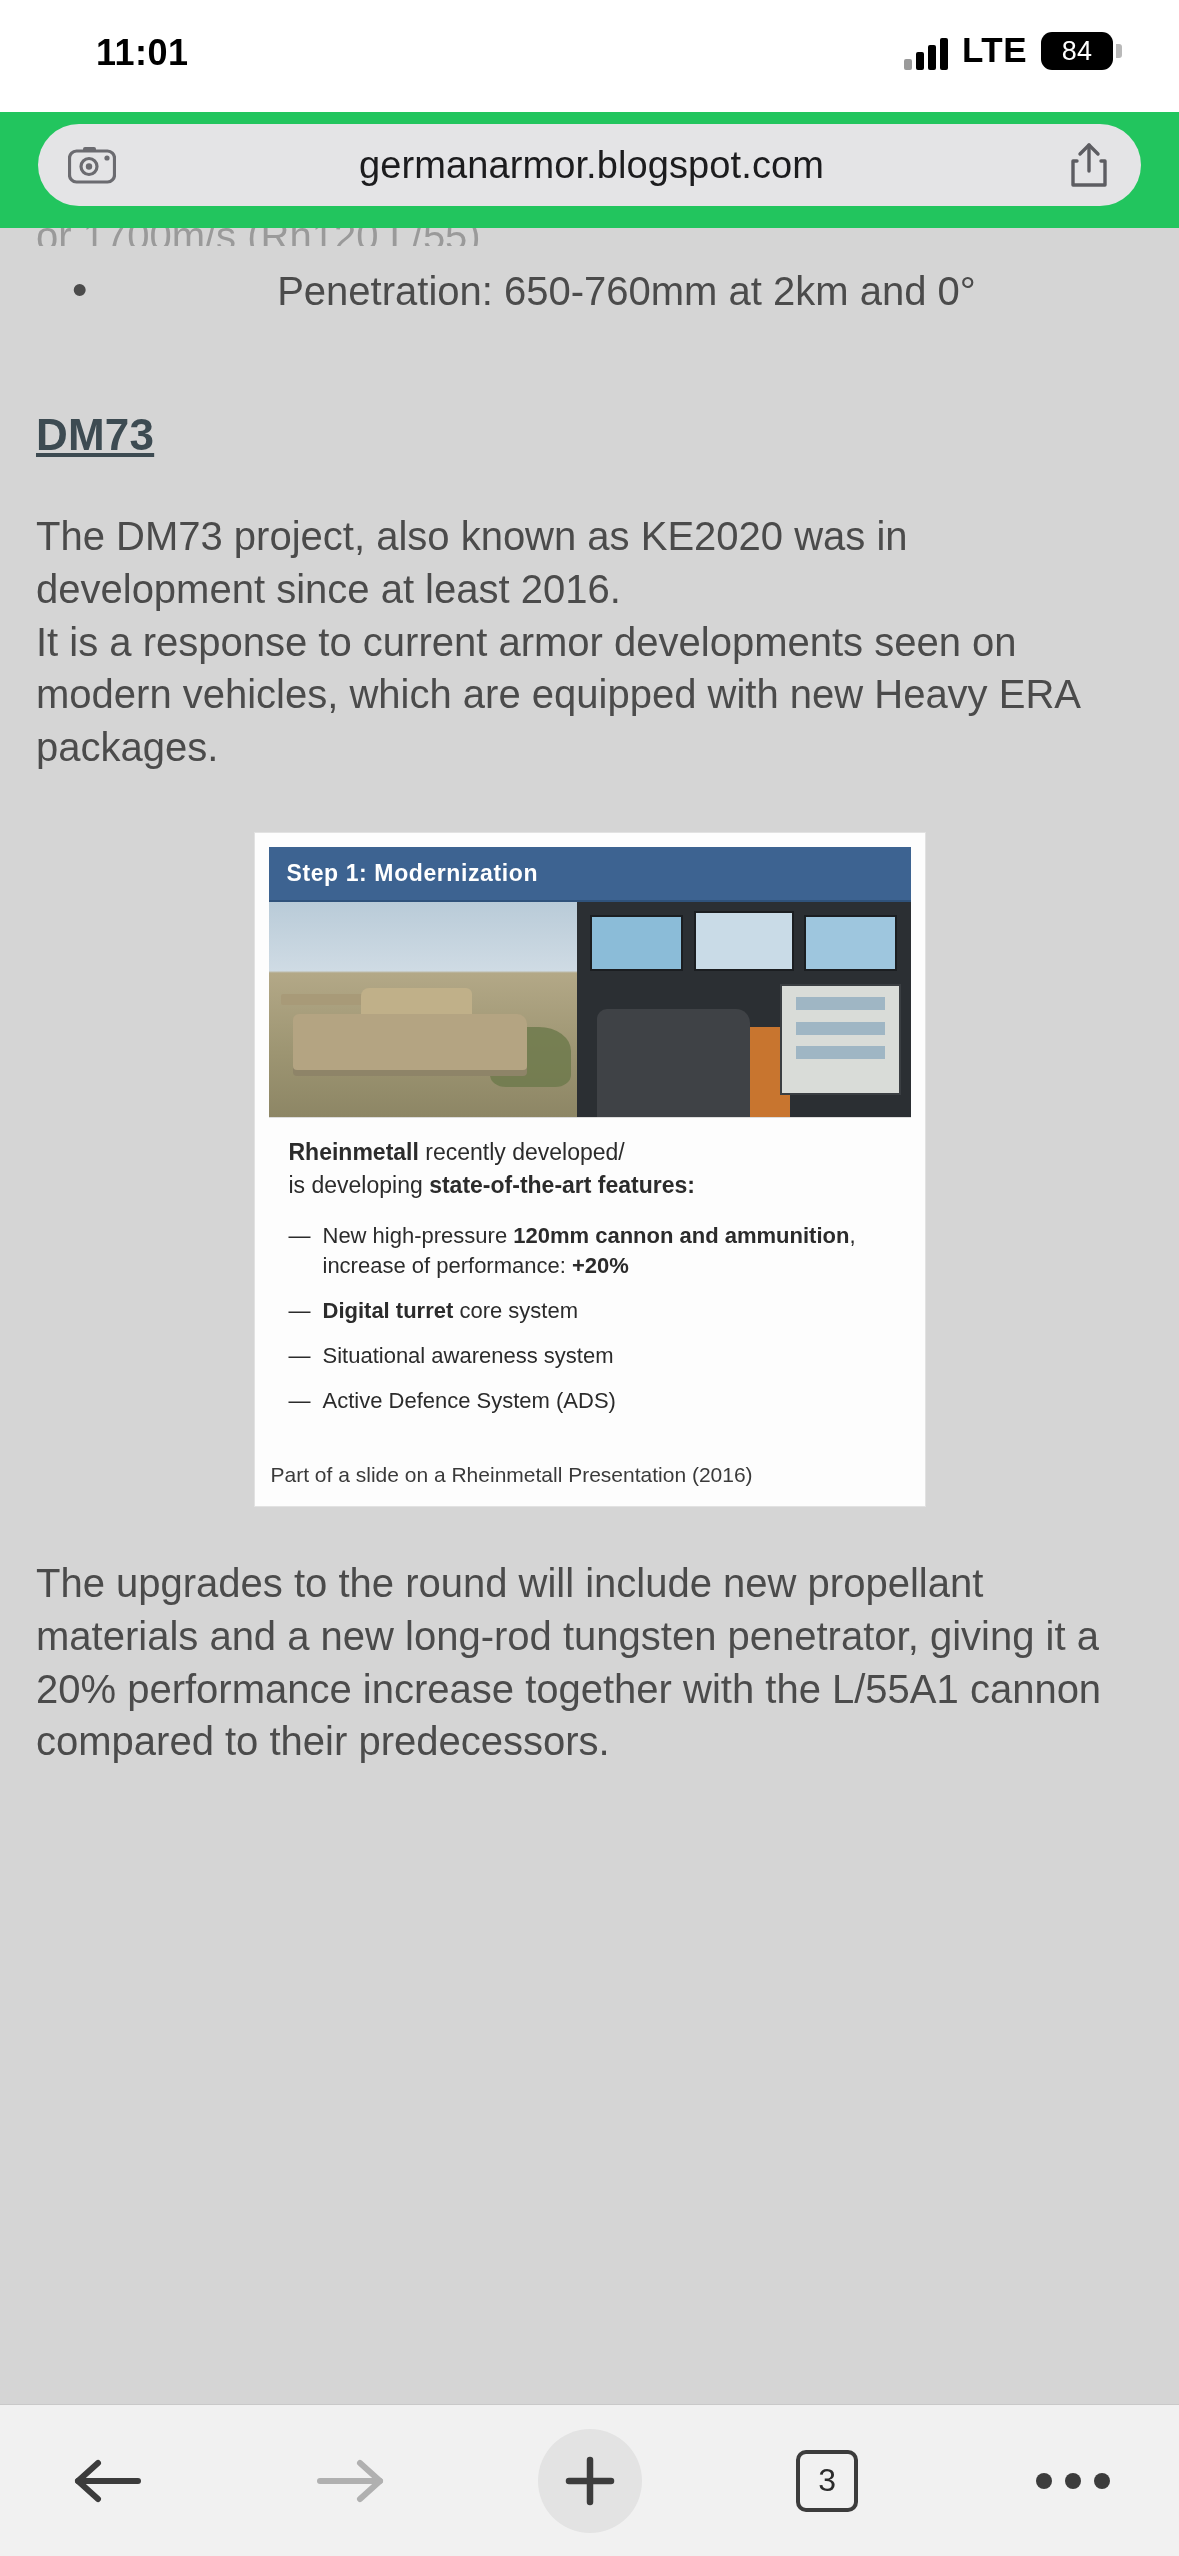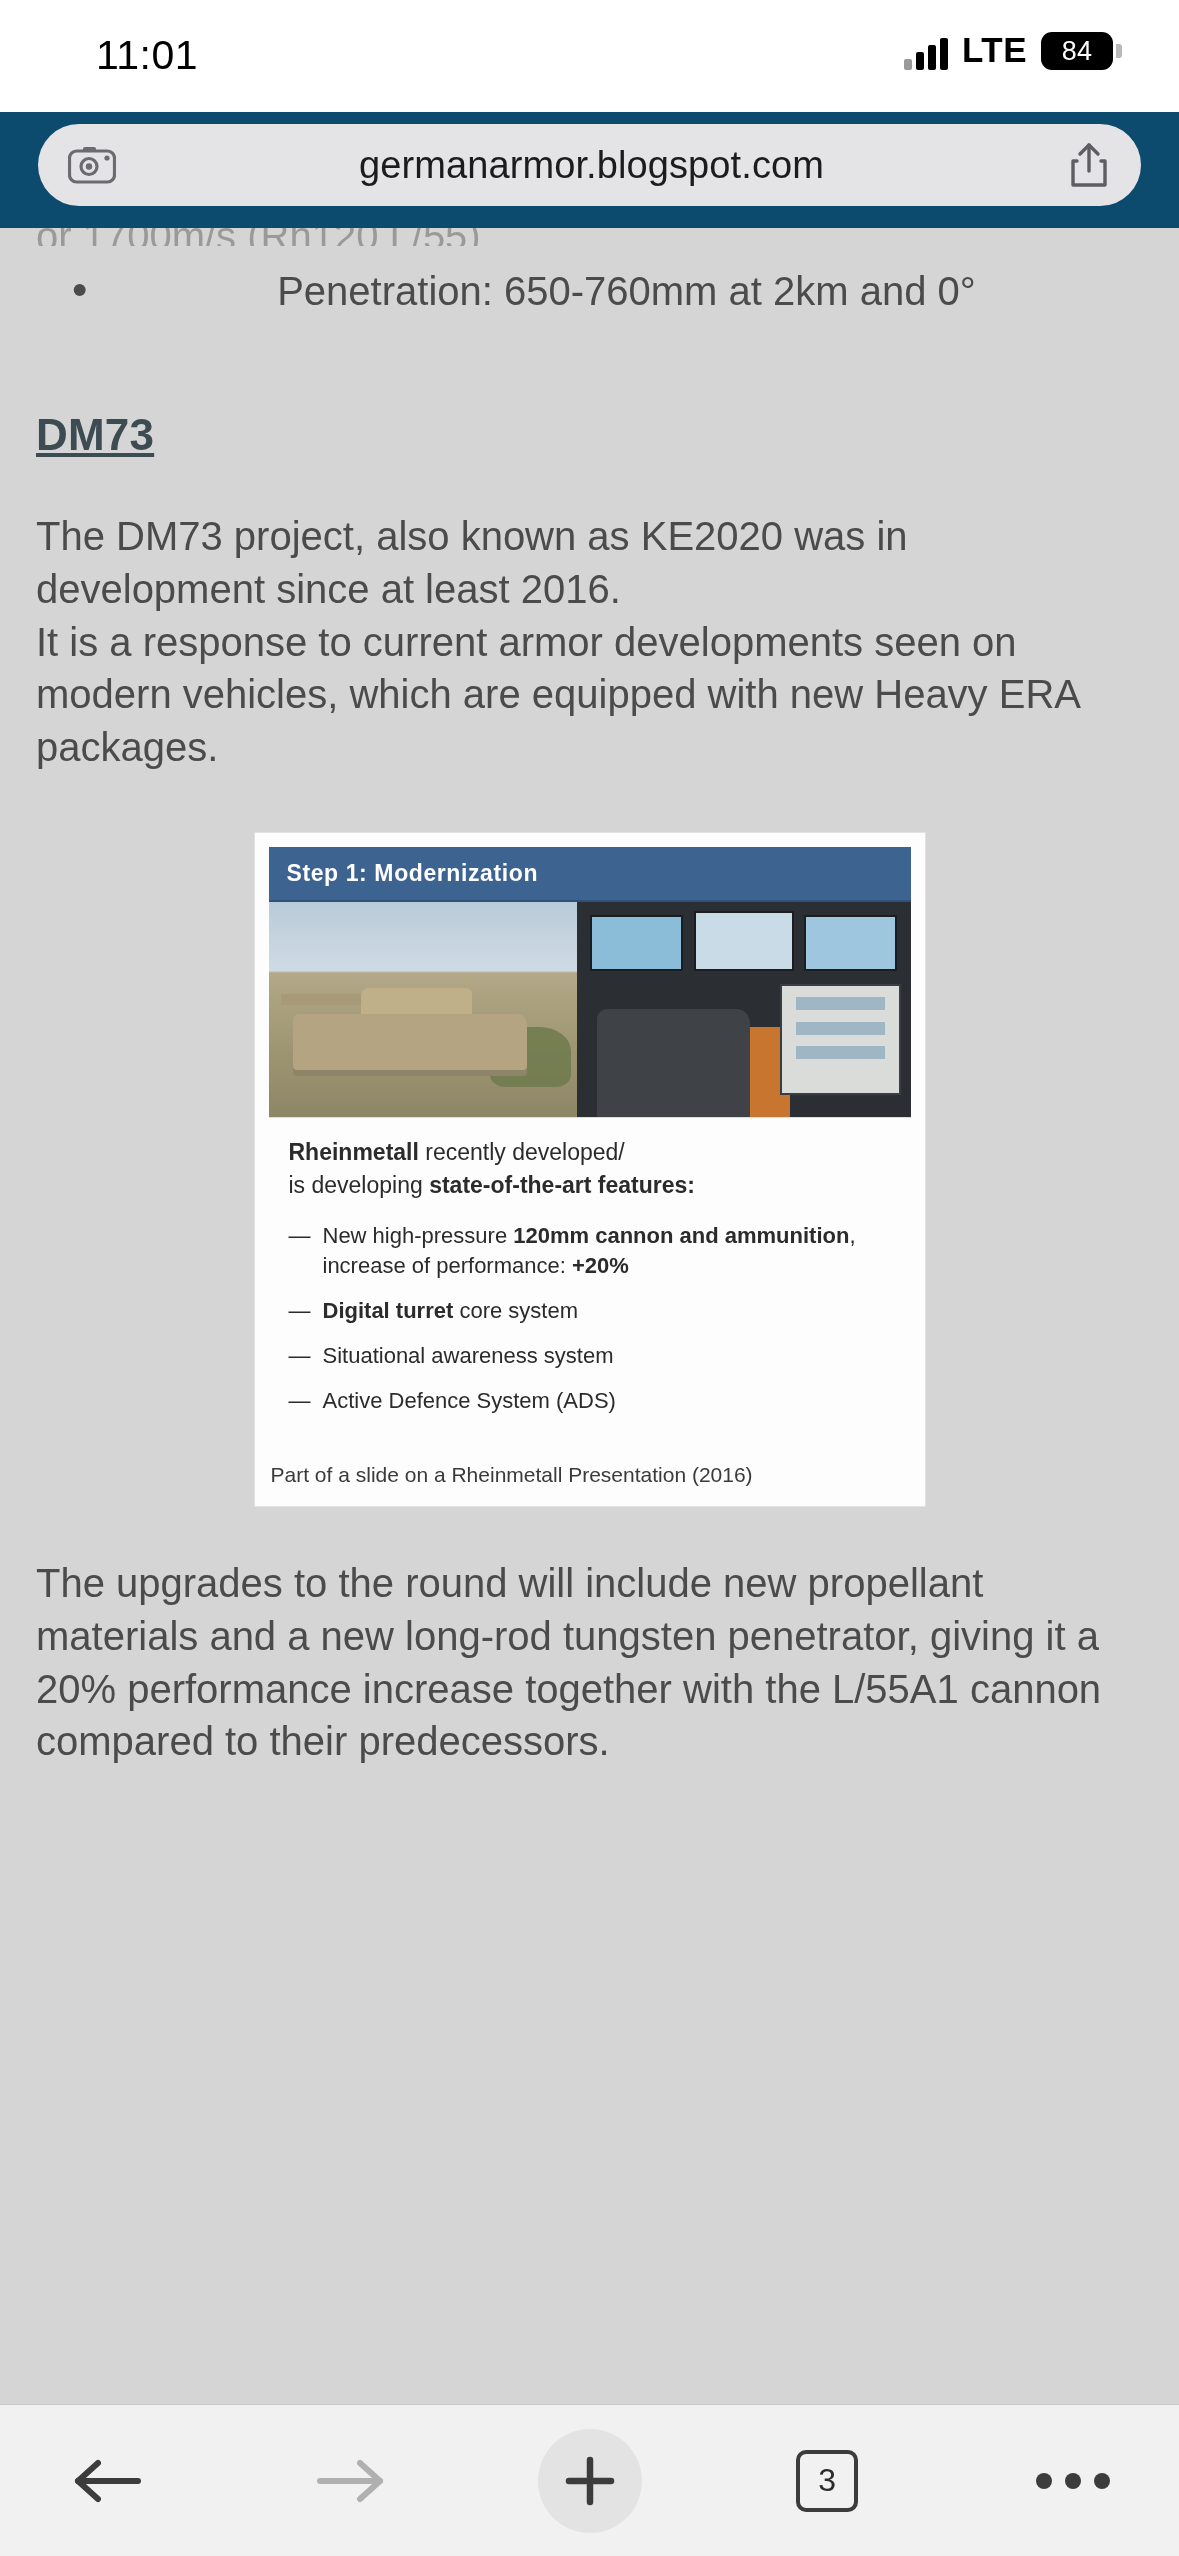--- a/index.html
+++ b/index.html
@@ -23,22 +23,22 @@
   .status-bar {
     height: 112px;
     background: #ffffff;
     flex: 0 0 auto;
     position: relative;
   }
   .status-time {
     position: absolute;
     left: 96px;
     top: 32px;
-    font-size: 41px;
-    font-weight: 400;
+    font-size: 36px;
+    font-weight: 700;
     color: #000;
     letter-spacing: 0.5px;
   }
   .status-right {
     position: absolute;
     right: 66px;
     top: 30px;
     display: flex;
     align-items: flex-end;
     gap: 14px;
@@ -87,21 +87,21 @@
     right: -9px;
     top: 12px;
     width: 6px;
     height: 14px;
     background: #b9b9b9;
     border-radius: 0 3px 3px 0;
   }
 
   
   .urlbar-wrap {
-    background: #0c4a6e;
+    background: #22c55e;
     padding: 12px 38px 22px 38px;
     flex: 0 0 auto;
   }
   .urlbar {
     height: 82px;
     background: #e4e4e6;
     border-radius: 41px;
     display: flex;
     align-items: center;
     padding: 0 30px;

